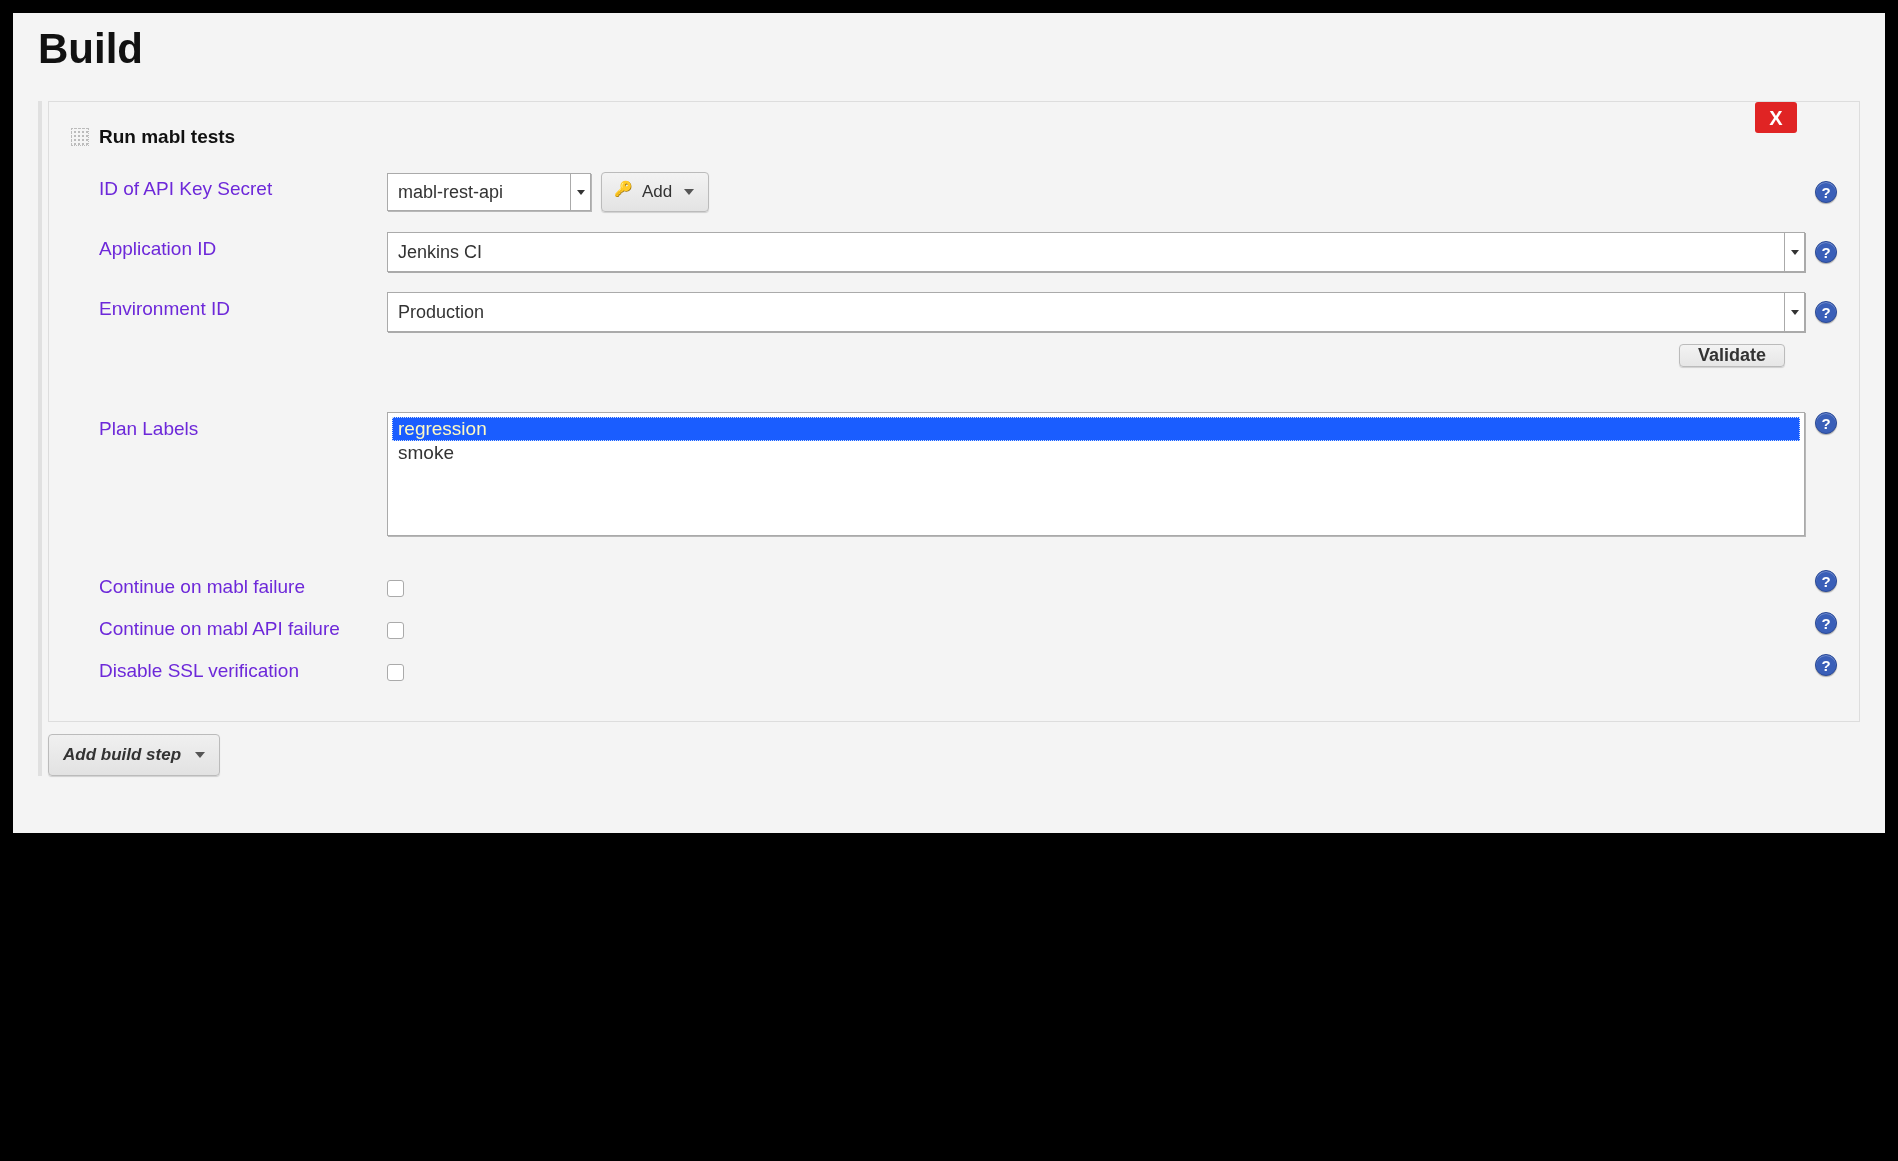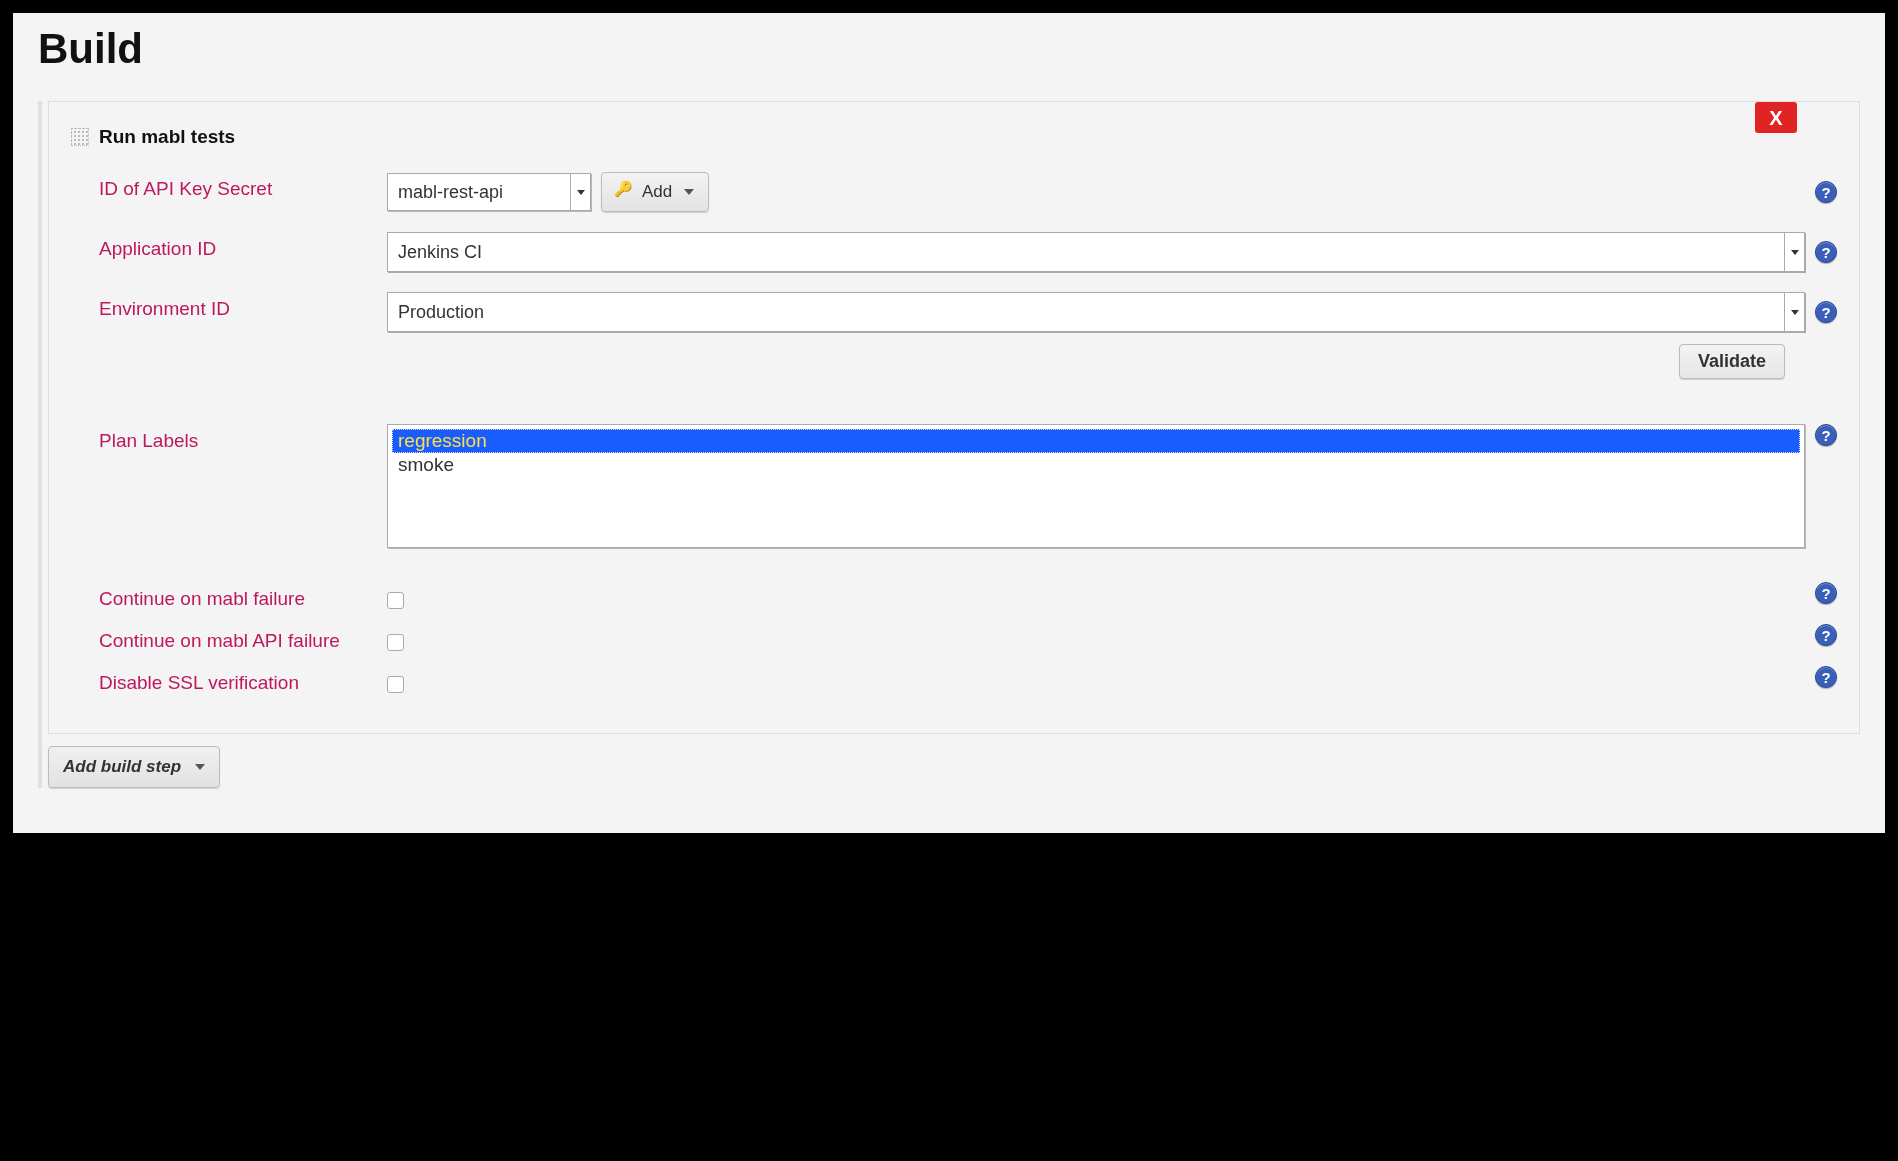--- a/index.html
+++ b/index.html
@@ -77,21 +77,21 @@
     }
     .form-row {
       display: flex;
       align-items: flex-start;
       margin-bottom: 20px;
       padding-left: 28px;
     }
     .form-label {
       width: 288px;
       font-size: 19px;
-      color: #be185d;
+      color: #6d28d9;
       padding-top: 6px;
       flex-shrink: 0;
     }
     .form-control-area {
       flex: 1;
       display: flex;
       align-items: center;
       gap: 10px;
       position: relative;
     }
@@ -195,21 +195,21 @@
     }
     .validate-row {
       display: flex;
       justify-content: flex-end;
       padding-right: 52px;
       padding-left: 28px;
       margin-bottom: 45px;
       margin-top: -8px;
     }
     .validate-btn {
-      padding: 6px 18px;
+      padding: 0 18px;
       border: 1px solid #bbb;
       border-radius: 4px;
       background: linear-gradient(#f3f3f3, #e6e6e6);
       font-size: 18px;
       font-weight: bold;
       color: #333;
       cursor: pointer;
       box-shadow: 0 1px 1px rgba(0,0,0,0.15);
       text-align: right;
     }
@@ -222,21 +222,21 @@
       overflow: auto;
       padding: 4px;
     }
     .listbox-option {
       font-size: 19px;
       padding: 1px 6px;
       cursor: pointer;
     }
     .listbox-option.selected {
       background: #1a5dff;
-      color: #fde047;
+      color: #fef9c3;
       outline: 1px dotted #cde0ff;
       outline-offset: -1px;
     }
     .checkbox {
       width: 17px;
       height: 17px;
       border: 1px solid #aaa;
       border-radius: 3px;
       background: #fff;
       cursor: pointer;

